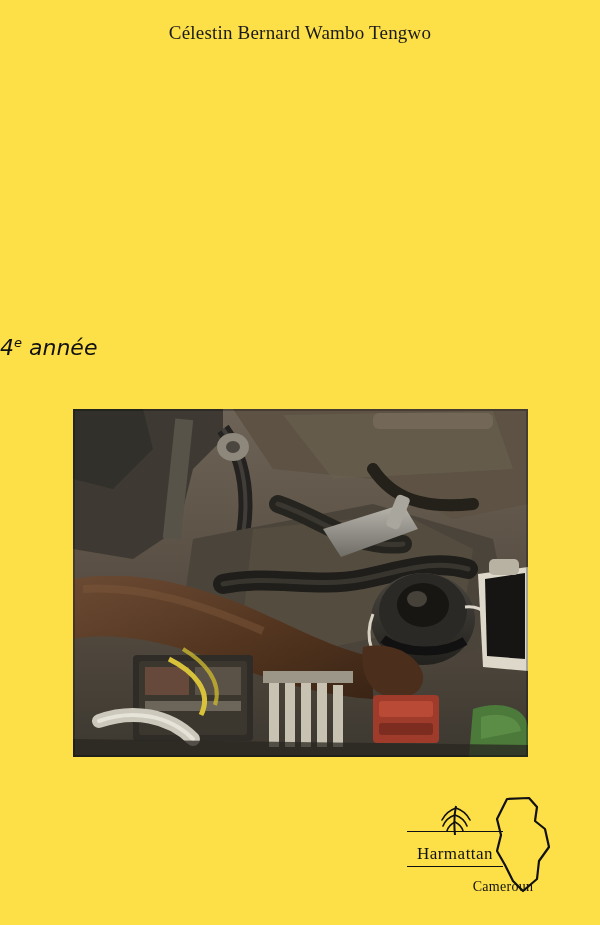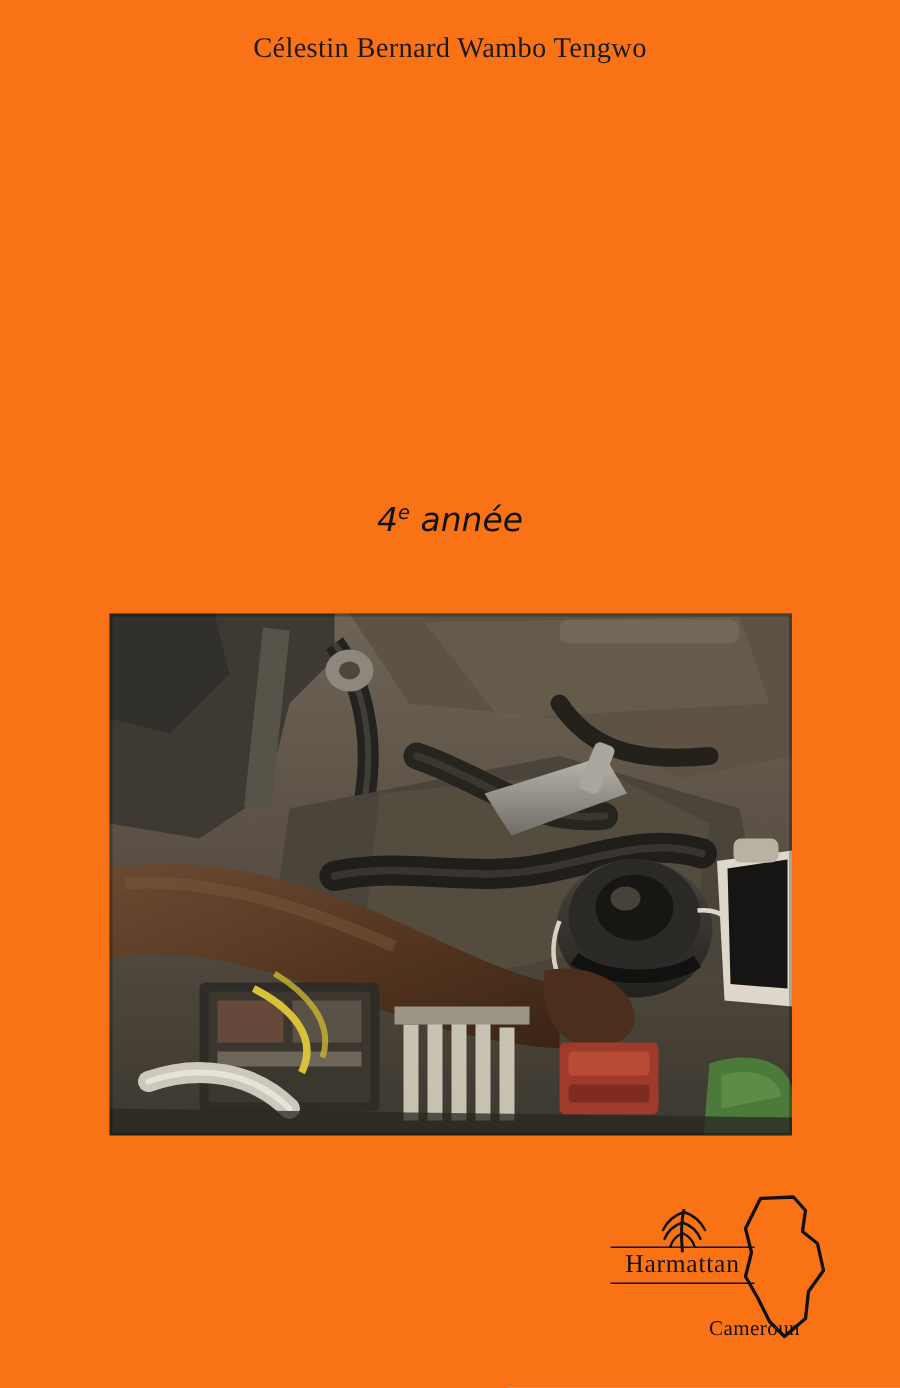--- a/index.html
+++ b/index.html
@@ -10,21 +10,21 @@
     width: 600px;
     height: 925px;
     background: #8fc6e0;
     font-family: "Liberation Sans", sans-serif;
     overflow: hidden;
     position: relative;
   }
   .cover {
     position: absolute;
     inset: 0;
-    background: #f97316;
+    background: #fde047;
   }
   .author {
     position: absolute;
     top: 22px;
     left: 0;
     right: 0;
     text-align: center;
     font-family: "Liberation Serif", serif;
     font-size: 19px;
     color: #1a1a1a;
@@ -42,21 +42,20 @@
     font-size: 27px;
     color: #111;
     line-height: 44px;
     font-weight: 400;
   }
   .subtitle {
     position: absolute;
     top: 335px;
     left: 0;
     right: 0;
-    text-align: center;
     font-family: "DejaVu Sans", sans-serif;
     font-style: italic;
     font-size: 22px;
     color: #111;
   }
   .subtitle sup {
     font-size: 13px;
     vertical-align: super;
     font-style: italic;
   }
@@ -90,21 +89,21 @@
     display: block;
     margin: 0 auto -4px auto;
   }
   .harm-text {
     font-family: "Liberation Serif", serif;
     font-size: 17px;
     color: #111;
     letter-spacing: 0.5px;
     border-top: 1px solid #111;
     border-bottom: 1px solid #111;
-    padding: 1px 0 2px 0;
+    padding: 12px 0 2px 0;
     display: block;
   }
   .logo-country {
     position: absolute;
     left: 92px;
     top: 0px;
     width: 70px;
     height: 108px;
   }
   .country-label {

